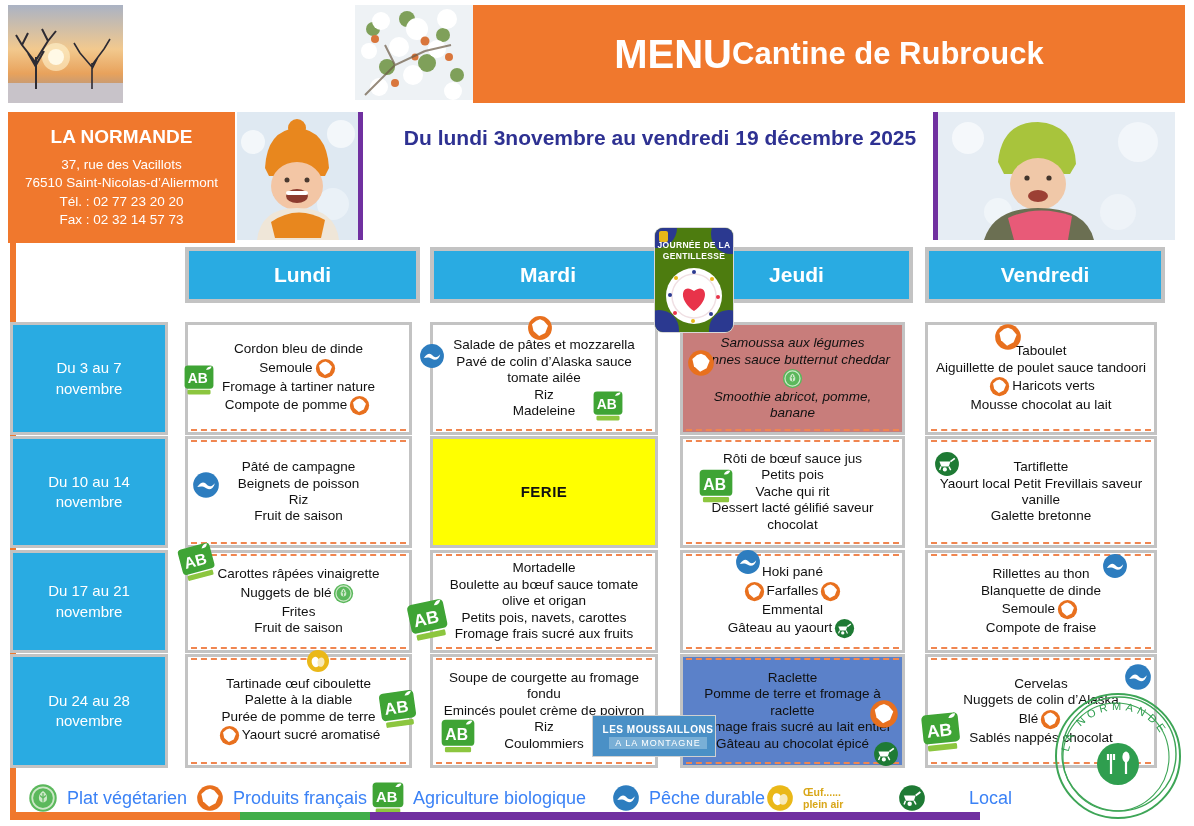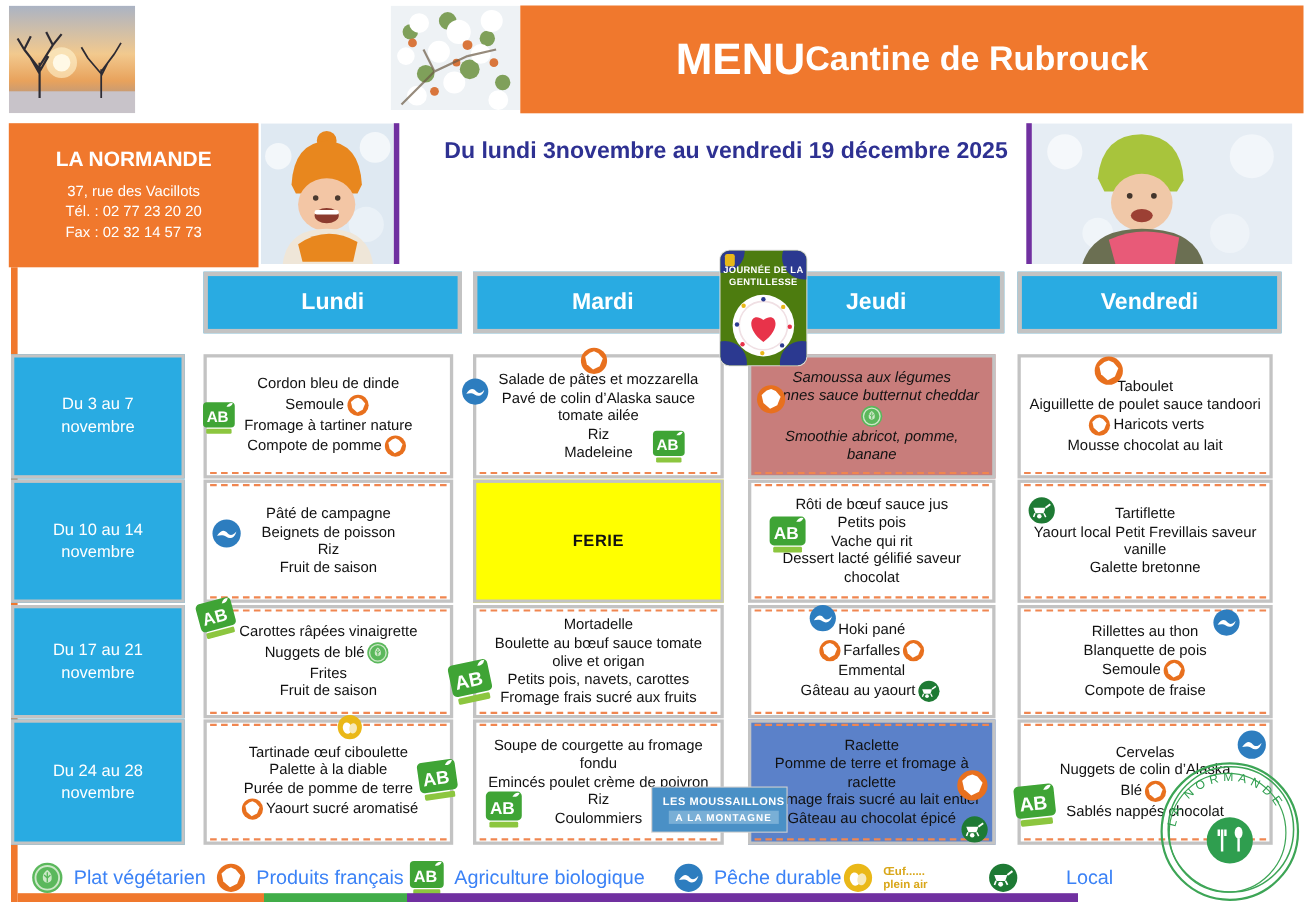--- a/index.html
+++ b/index.html
@@ -59,21 +59,21 @@
   #kindness .corner{position:absolute;width:40px;height:40px;background:#2B3990;border-radius:50%;}
   #kindness .c1{left:-18px;top:-20px;} #kindness .c2{right:-18px;top:-14px;}
   #kindness .c3{left:-16px;bottom:-18px;} #kindness .c4{right:-16px;bottom:-18px;}
   #kindness .band{position:absolute;left:0;top:12px;width:100%;text-align:center;color:#fff;
     font-weight:bold;font-size:8.5px;line-height:1.25;letter-spacing:0.3px;z-index:2;}
   #kindness .chip{position:absolute;left:4px;top:3px;width:9px;height:11px;background:#E8B818;border-radius:2px;z-index:3;}
   #kindness .plate{position:absolute;left:9px;top:38px;width:60px;height:60px;z-index:2;}
   #moussaillons{position:absolute;left:593px;top:716px;width:114px;height:40px;background:#4A90C6;z-index:6;
     display:flex;flex-direction:column;align-items:center;justify-content:center;box-shadow:0 0 0 1px #d0d0d0;padding-left:8px;}
   #moussaillons .l1{color:#fff;font-size:10px;font-weight:bold;letter-spacing:0.5px;}
-  #moussaillons .l2{margin-top:2px;background:#79AFD6;color:#fff;font-size:9px;font-weight:bold;
+  #moussaillons .l2{margin-top:2px;background:#79AFD6;color:#fff;font-size:9px;font-weight:normal;
     letter-spacing:1px;padding:1px 6px;}
 
   
   .legend-item{position:absolute;top:782px;height:32px;display:flex;align-items:center;gap:9px;}
   .legend-item .lab{font-size:18px;color:#3b82f6;}
   .legend-item .icon{margin:0;}
   #legend-egg-text{display:flex;flex-direction:column;justify-content:center;color:#D9A71A;font-weight:bold;font-size:10.5px;line-height:1.15;}
   #bar-orange,#bar-green,#bar-purple{position:absolute;top:812px;height:8px;}
   #bar-orange{left:16px;width:224px;background:#F0782D;}
   #bar-green{left:240px;width:130px;background:#41AD49;}
@@ -176,20 +176,21 @@
   </div>
 
   <div id="banner">
     <div class="t1">MENU</div>
     <div class="t2">Cantine de Rubrouck</div>
   </div>
 
   <div id="org-box">
     <div class="name">LA NORMANDE</div>
     <div class="ln">37, rue des Vacillots</div>
+    <div class="ln">76510 Saint-Nicolas-d’Aliermont</div>
     <div class="ln">Tél. : 02 77 23 20 20</div>
     <div class="ln">Fax : 02 32 14 57 73</div>
   </div>
   <div class="vline" style="left:358px;"></div>
   <div class="vline" style="left:933px;"></div>
   <div id="date-range">Du lundi 3novembre au vendredi 19 décembre 2025</div>
 
   <div id="left-rail"></div>
 
   <div class="colhead col-lundi">Lundi</div>
@@ -403,21 +404,21 @@
           </svg></span></div>
       <span class="icon ficon" style="width: 26px; height: 26px; left: 52px; top: -4px;">
         <svg viewBox="0 0 24 24">
           <circle cx="12" cy="12" r="11" fill="#2D7DBF"></circle>
           <path d="M4.5 13.8 C8 8.6 10.6 9.2 12.6 11.6 C14.6 14 17.2 13.4 19.6 10.4 C18.6 15.2 14.8 16.8 11.8 14.6 C9.4 12.9 7 13.2 4.5 13.8 Z" fill="#fff"></path>
         </svg>
       </span>
     </div>
   <div class="cell col-vendredi row-2">
       <div class="mline"><span>Rillettes au thon</span></div>
-      <div class="mline"><span>Blanquette de pois</span></div>
+      <div class="mline"><span>Blanquette de dinde</span></div>
       <div class="mline"><span>Semoule</span><span class="icon"><svg viewBox="0 0 24 24">
             <circle cx="12" cy="12" r="11" fill="#E8701E"></circle>
             <path d="M12 4 L15.6 5.6 L19.4 10 L16.8 16.6 L11.2 19.4 L6 14.8 L4.6 8.6 L8.6 5.2 Z" fill="#fff"></path>
           </svg></span></div>
       <div class="mline"><span>Compote de fraise</span></div>
       <span class="icon ficon" style="width: 26px; height: 26px; left: 174px; top: 0px;">
         <svg viewBox="0 0 24 24">
           <circle cx="12" cy="12" r="11" fill="#2D7DBF"></circle>
           <path d="M4.5 13.8 C8 8.6 10.6 9.2 12.6 11.6 C14.6 14 17.2 13.4 19.6 10.4 C18.6 15.2 14.8 16.8 11.8 14.6 C9.4 12.9 7 13.2 4.5 13.8 Z" fill="#fff"></path>
         </svg>

